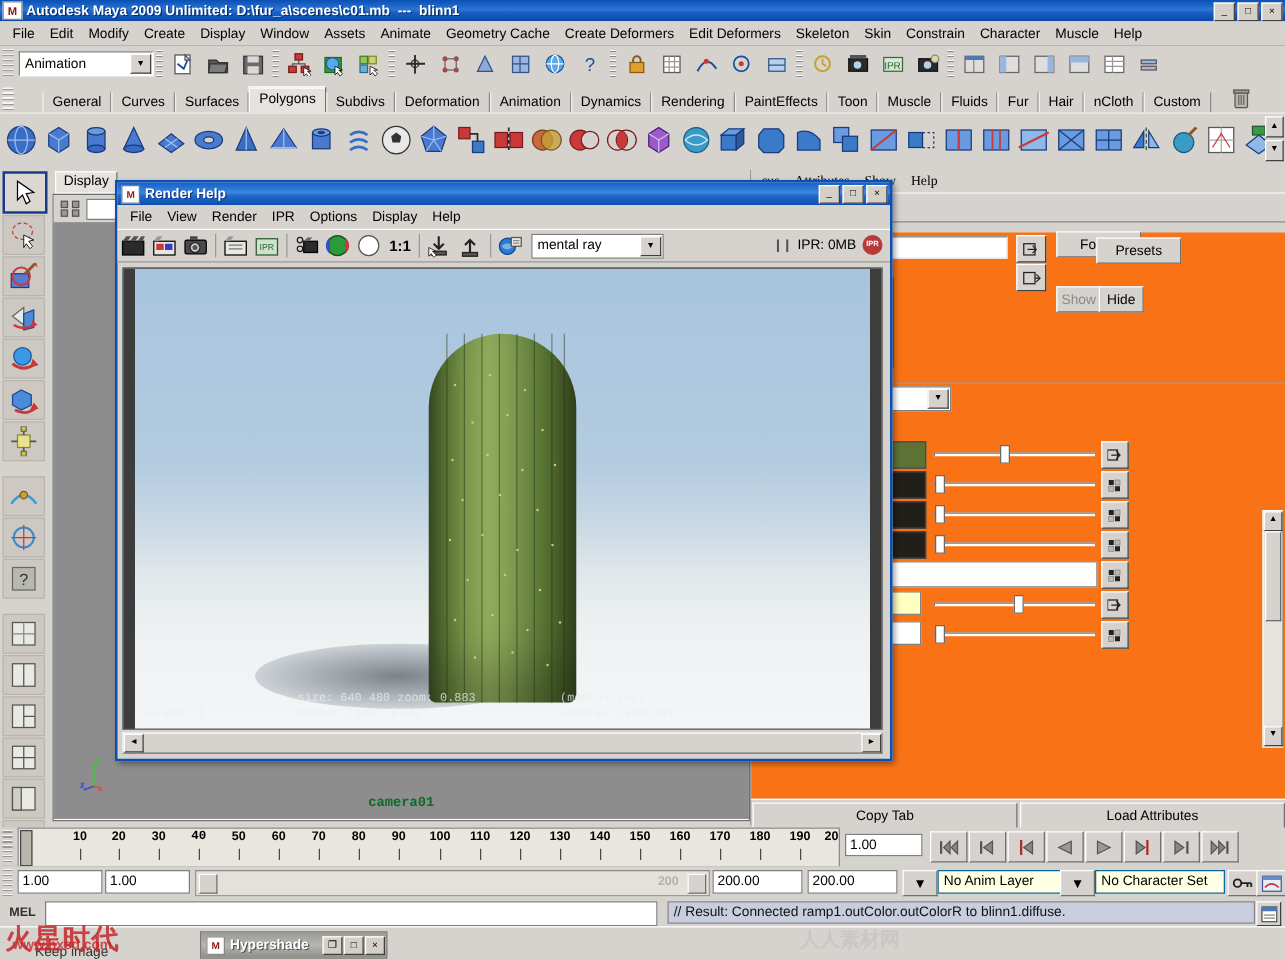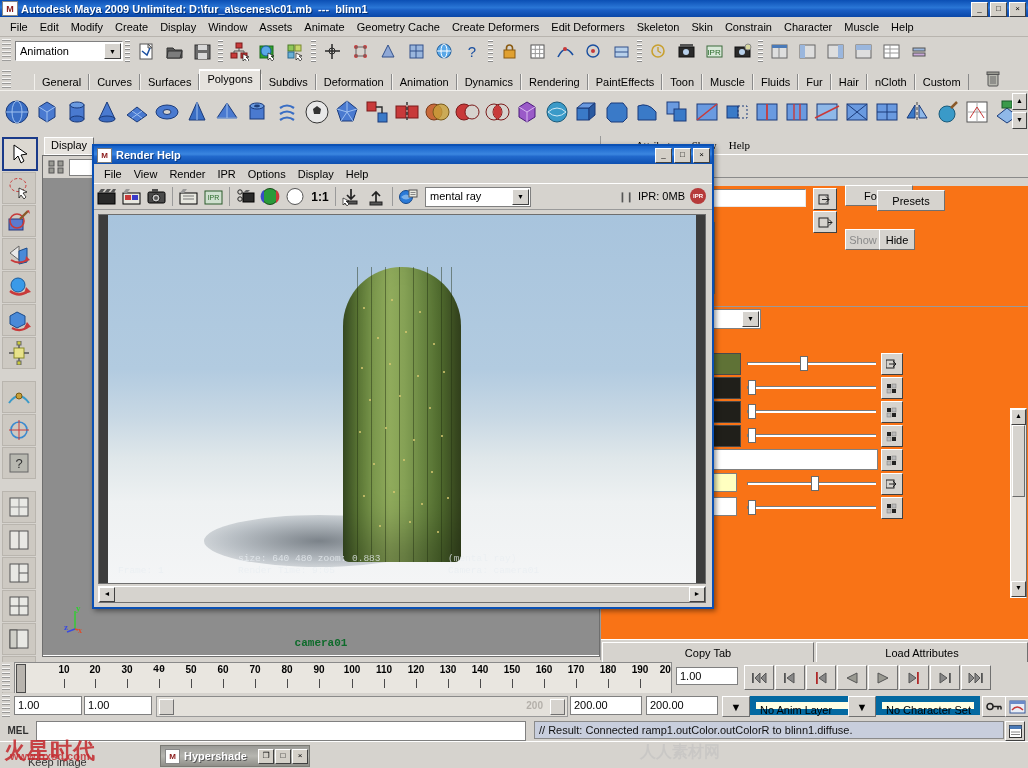--- a/index.html
+++ b/index.html
@@ -239,21 +239,21 @@
     background:repeating-linear-gradient(180deg,#fff 0 1px,#8a8a8a 1px 2px,transparent 2px 4px);opacity:.8;}
   .rfield{position:absolute;top:3px;height:19px;background:#fff;border:1px solid #808080;
     font-size:11px;padding-left:3px;line-height:17px;box-sizing:border-box;}
   .rangetrack{position:absolute;left:156px;top:3px;width:410px;height:19px;background:#e4e1db;
     border:1px solid #9a9a9a;border-top-color:#8a8a8a;}
   .rangehandle{position:absolute;top:2px;width:13px;height:14px;background:#d6d3ce;
     border:1px solid #fff;border-right-color:#707070;border-bottom-color:#707070;}
   .rangegray{position:absolute;right:24px;top:3px;font-size:10px;color:#b4b0aa;font-weight:bold;}
   .dsel{position:absolute;top:3px;height:19px;background:#d6d3ce;border:1px solid #fff;
     border-right-color:#707070;border-bottom-color:#707070;display:flex;align-items:center;justify-content:center;}
-  .cfield{position:absolute;top:3px;height:19px;background:#ffffe4;border:6px solid #0369a1;
+  .cfield{position:absolute;top:3px;height:19px;background:#ffffe4;border:1px solid #0369a1;
     font-size:11px;padding-left:4px;line-height:17px;box-sizing:border-box;}
   .ibtn{position:absolute;top:3px;width:23px;height:19px;background:#d6d3ce;border:1px solid #fff;
     border-right-color:#707070;border-bottom-color:#707070;display:flex;align-items:center;justify-content:center;}
 
   
   .cmdline{position:absolute;left:0;top:719px;width:1028px;height:22px;background:#d6d3ce;}
   .mel{position:absolute;left:2px;top:2px;width:32px;height:18px;font-size:10px;font-weight:bold;
     display:flex;align-items:center;justify-content:center;color:#303030;}
   .cmdinput{position:absolute;left:36px;top:2px;width:488px;height:18px;background:#fff;
     border:1px solid #808080;}

